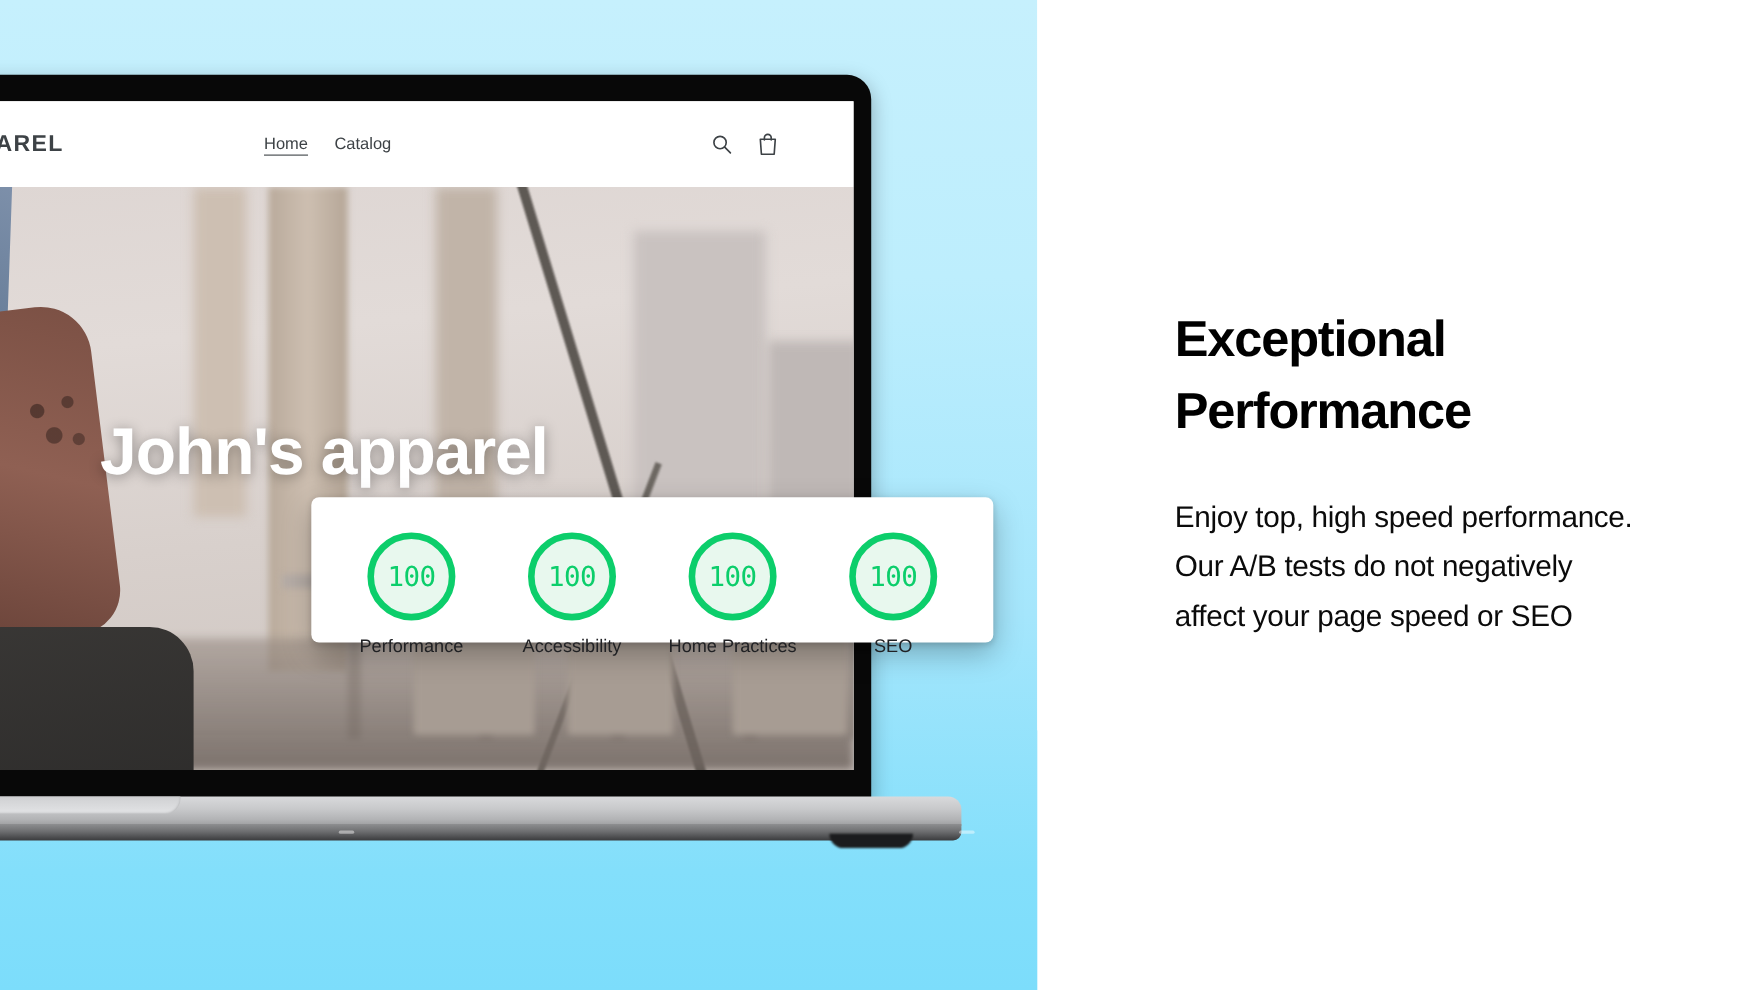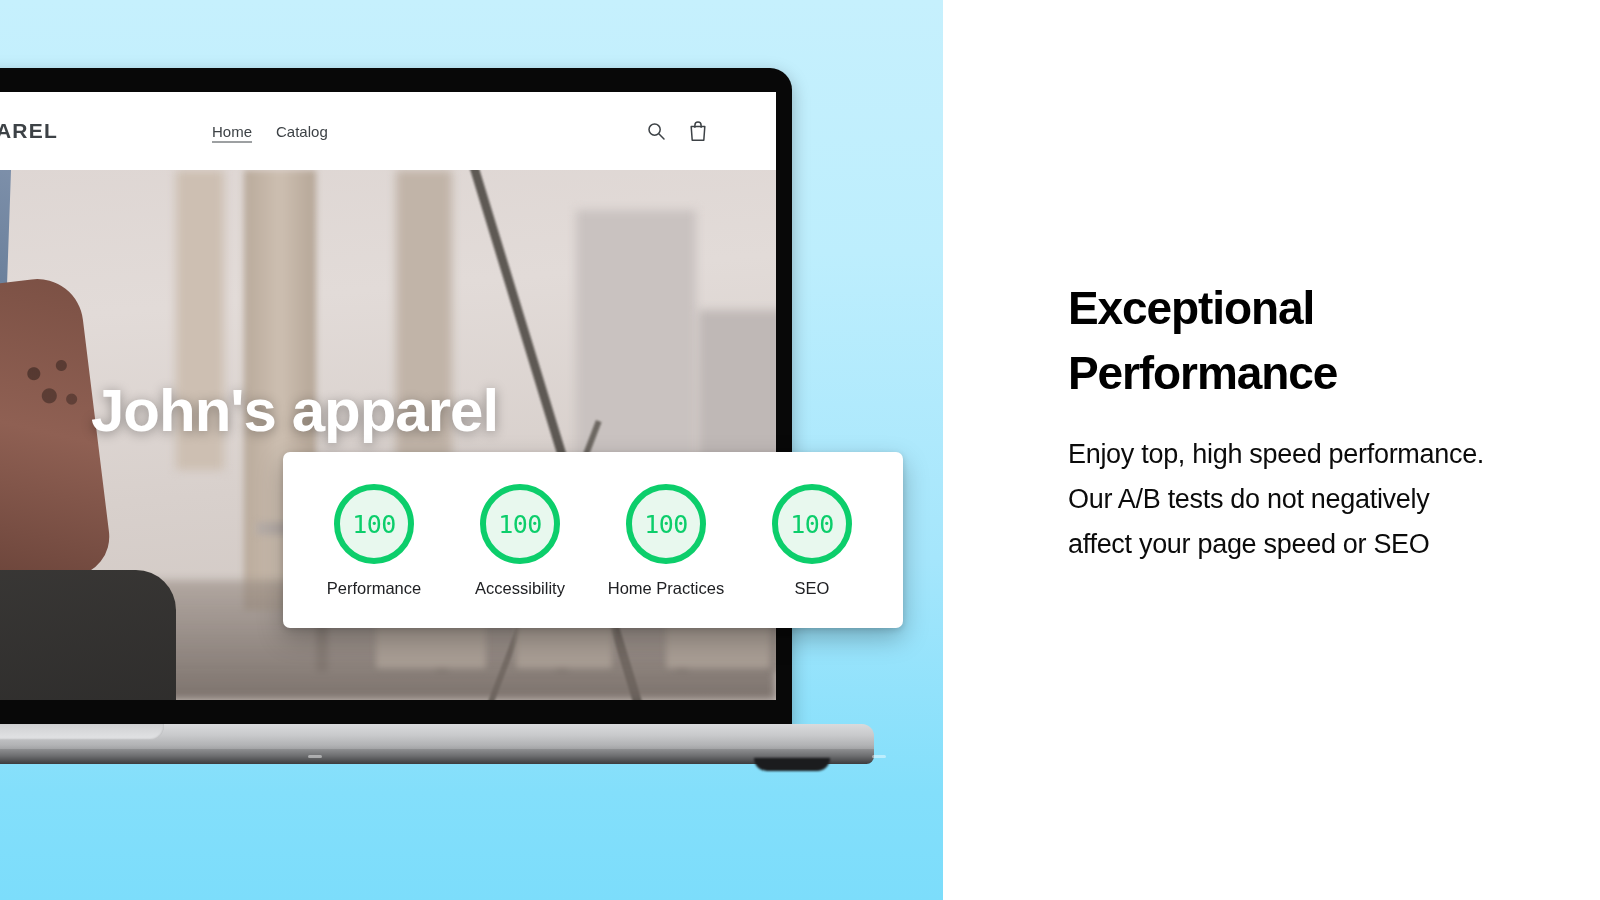--- a/index.html
+++ b/index.html
@@ -41,21 +41,21 @@
   
   .site-nav {
     position: relative; height: 78px; width: 100%;
     background: #fff; display: flex; align-items: center;
   }
   .site-logo {
     position: absolute; left: 440px; top: 50%; transform: translateY(-50%);
     font-size: 21px; font-weight: 700; letter-spacing: 1.2px; color: #3d4246;
   }
   .nav-links {
-    position: absolute; left: 656px; top: 50%; transform: translateY(-50%);
+    position: absolute; left: 684px; top: 50%; transform: translateY(-50%);
     display: flex; gap: 24px; align-items: flex-start;
   }
   .nav-link { font-size: 15px; color: #3d4246; white-space: nowrap; }
   .nav-link.active { text-decoration: underline; text-underline-offset: 5px; }
   .nav-icons {
     position: absolute; right: 68px; top: 50%; transform: translateY(-50%);
     display: flex; gap: 22px; align-items: center;
   }
   .nav-icons svg { display: block; }
 
@@ -177,21 +177,21 @@
     background: #1b1c1e; border-radius: 0 0 40px 40px; filter: blur(1px);
   }
   .base-dot {
     position: absolute; top: 31px; width: 14px; height: 3px;
     background: rgba(255,255,255,.45); border-radius: 2px; filter: blur(.6px);
   }
 
   
   .score-card {
     position: absolute; left: 283px; top: 452px;
-    width: 620px; height: 176px;
+    width: 620px; height: 132px;
     background: #ffffff; border-radius: 7px;
     box-shadow: 0 10px 26px rgba(0,0,0,.26), 0 2px 6px rgba(0,0,0,.14);
     display: flex; align-items: flex-start; justify-content: space-around;
     padding: 32px 18px 0 18px;
   }
   .score-item {
     display: flex; flex-direction: column; align-items: center; width: 152px;
   }
   .gauge {
     width: 80px; height: 80px; border-radius: 50%;
@@ -211,21 +211,21 @@
   .right-panel {
     position: absolute; left: 943px; top: 0;
     width: 657px; height: 664px; background: #ffffff;
   }
   .rp-inner { position: absolute; left: 125px; top: 276px; width: 420px; }
   .rp-title {
     font-size: 46px; line-height: 65px; font-weight: 700;
     color: #000000; letter-spacing: -1.1px;
   }
   .rp-body {
-    margin-top: 26px;
+    margin-top: 42px;
     font-size: 27px; line-height: 45px; color: #0b0b0b; letter-spacing: -0.3px;
   }
 </style>
 </head>
 <body>
 
 <div class="stage">
 
   <div class="blue-panel">
 

